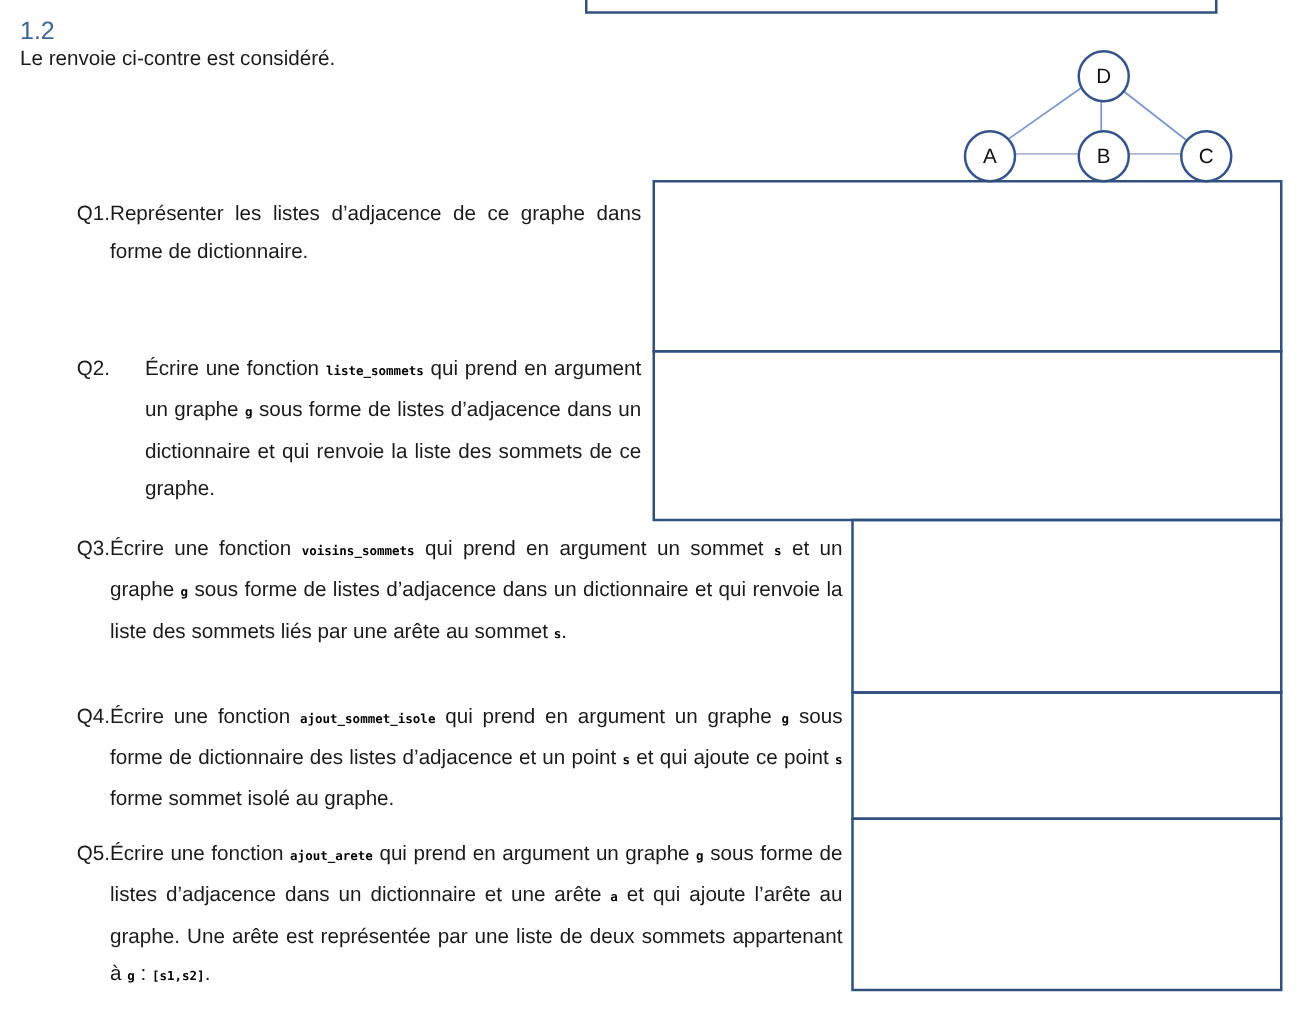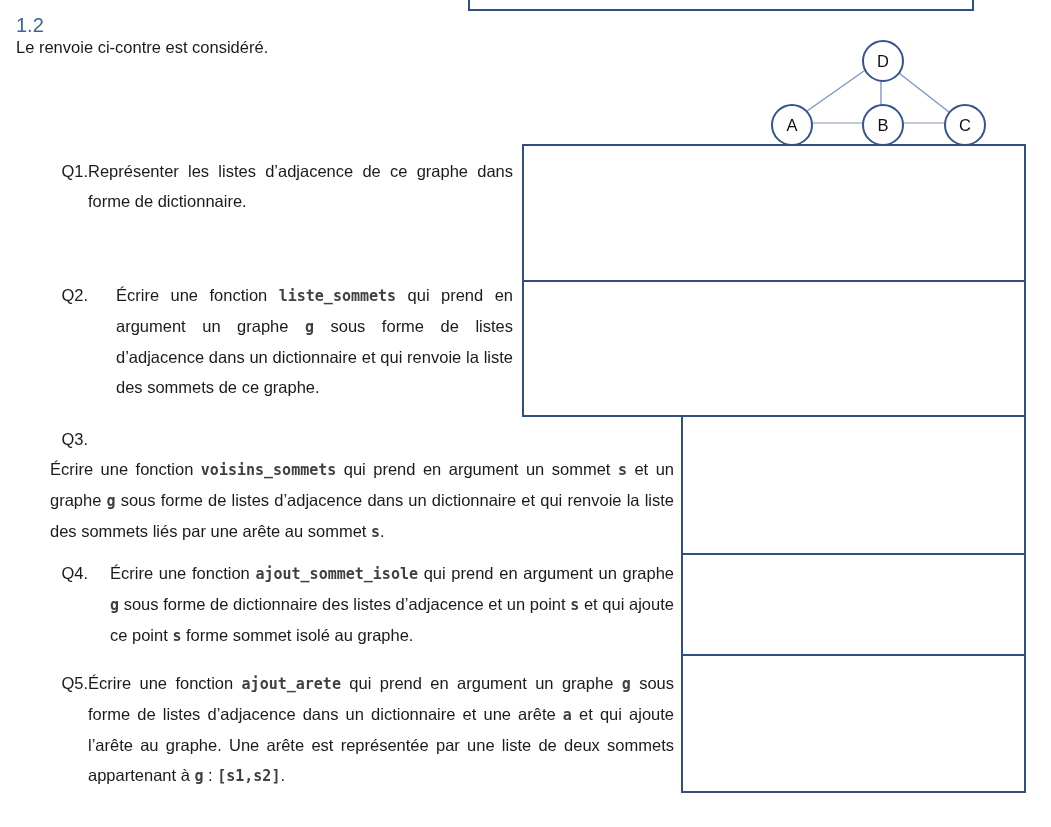--- a/index.html
+++ b/index.html
@@ -48,28 +48,28 @@
   
   .q{
     position:absolute;left:50px;
     display:flex;align-items:flex-start;
     font-size:16.5px;line-height:30px;color:#1b1b1b;
   }
   .q-label{width:38px;flex-shrink:0;text-align:right;}
   .q-text{flex:1;text-align:justify;}
   .q1{top:156px;width:463px;}
   .q2{top:280px;width:463px;gap:28px;}
-  .q3{top:424px;width:624px;flex-direction:column;}
-  .q4{top:558px;width:624px;gap:22px;}
+  .q3{top:424px;width:624px;}
+  .q4{top:558px;width:624px;}
   .q5{top:668px;width:624px;}
   .code{
     font-family:"DejaVu Sans Mono", monospace;
     font-weight:bold;
-    font-size:15px;
-    color:#404040;
+    font-size:10px;
+    color:#000000;
   }
 </style>
 </head>
 <body>
 
 <div class="page">
 
   <div class="abox abox-top"></div>
 
   <div class="heading">

